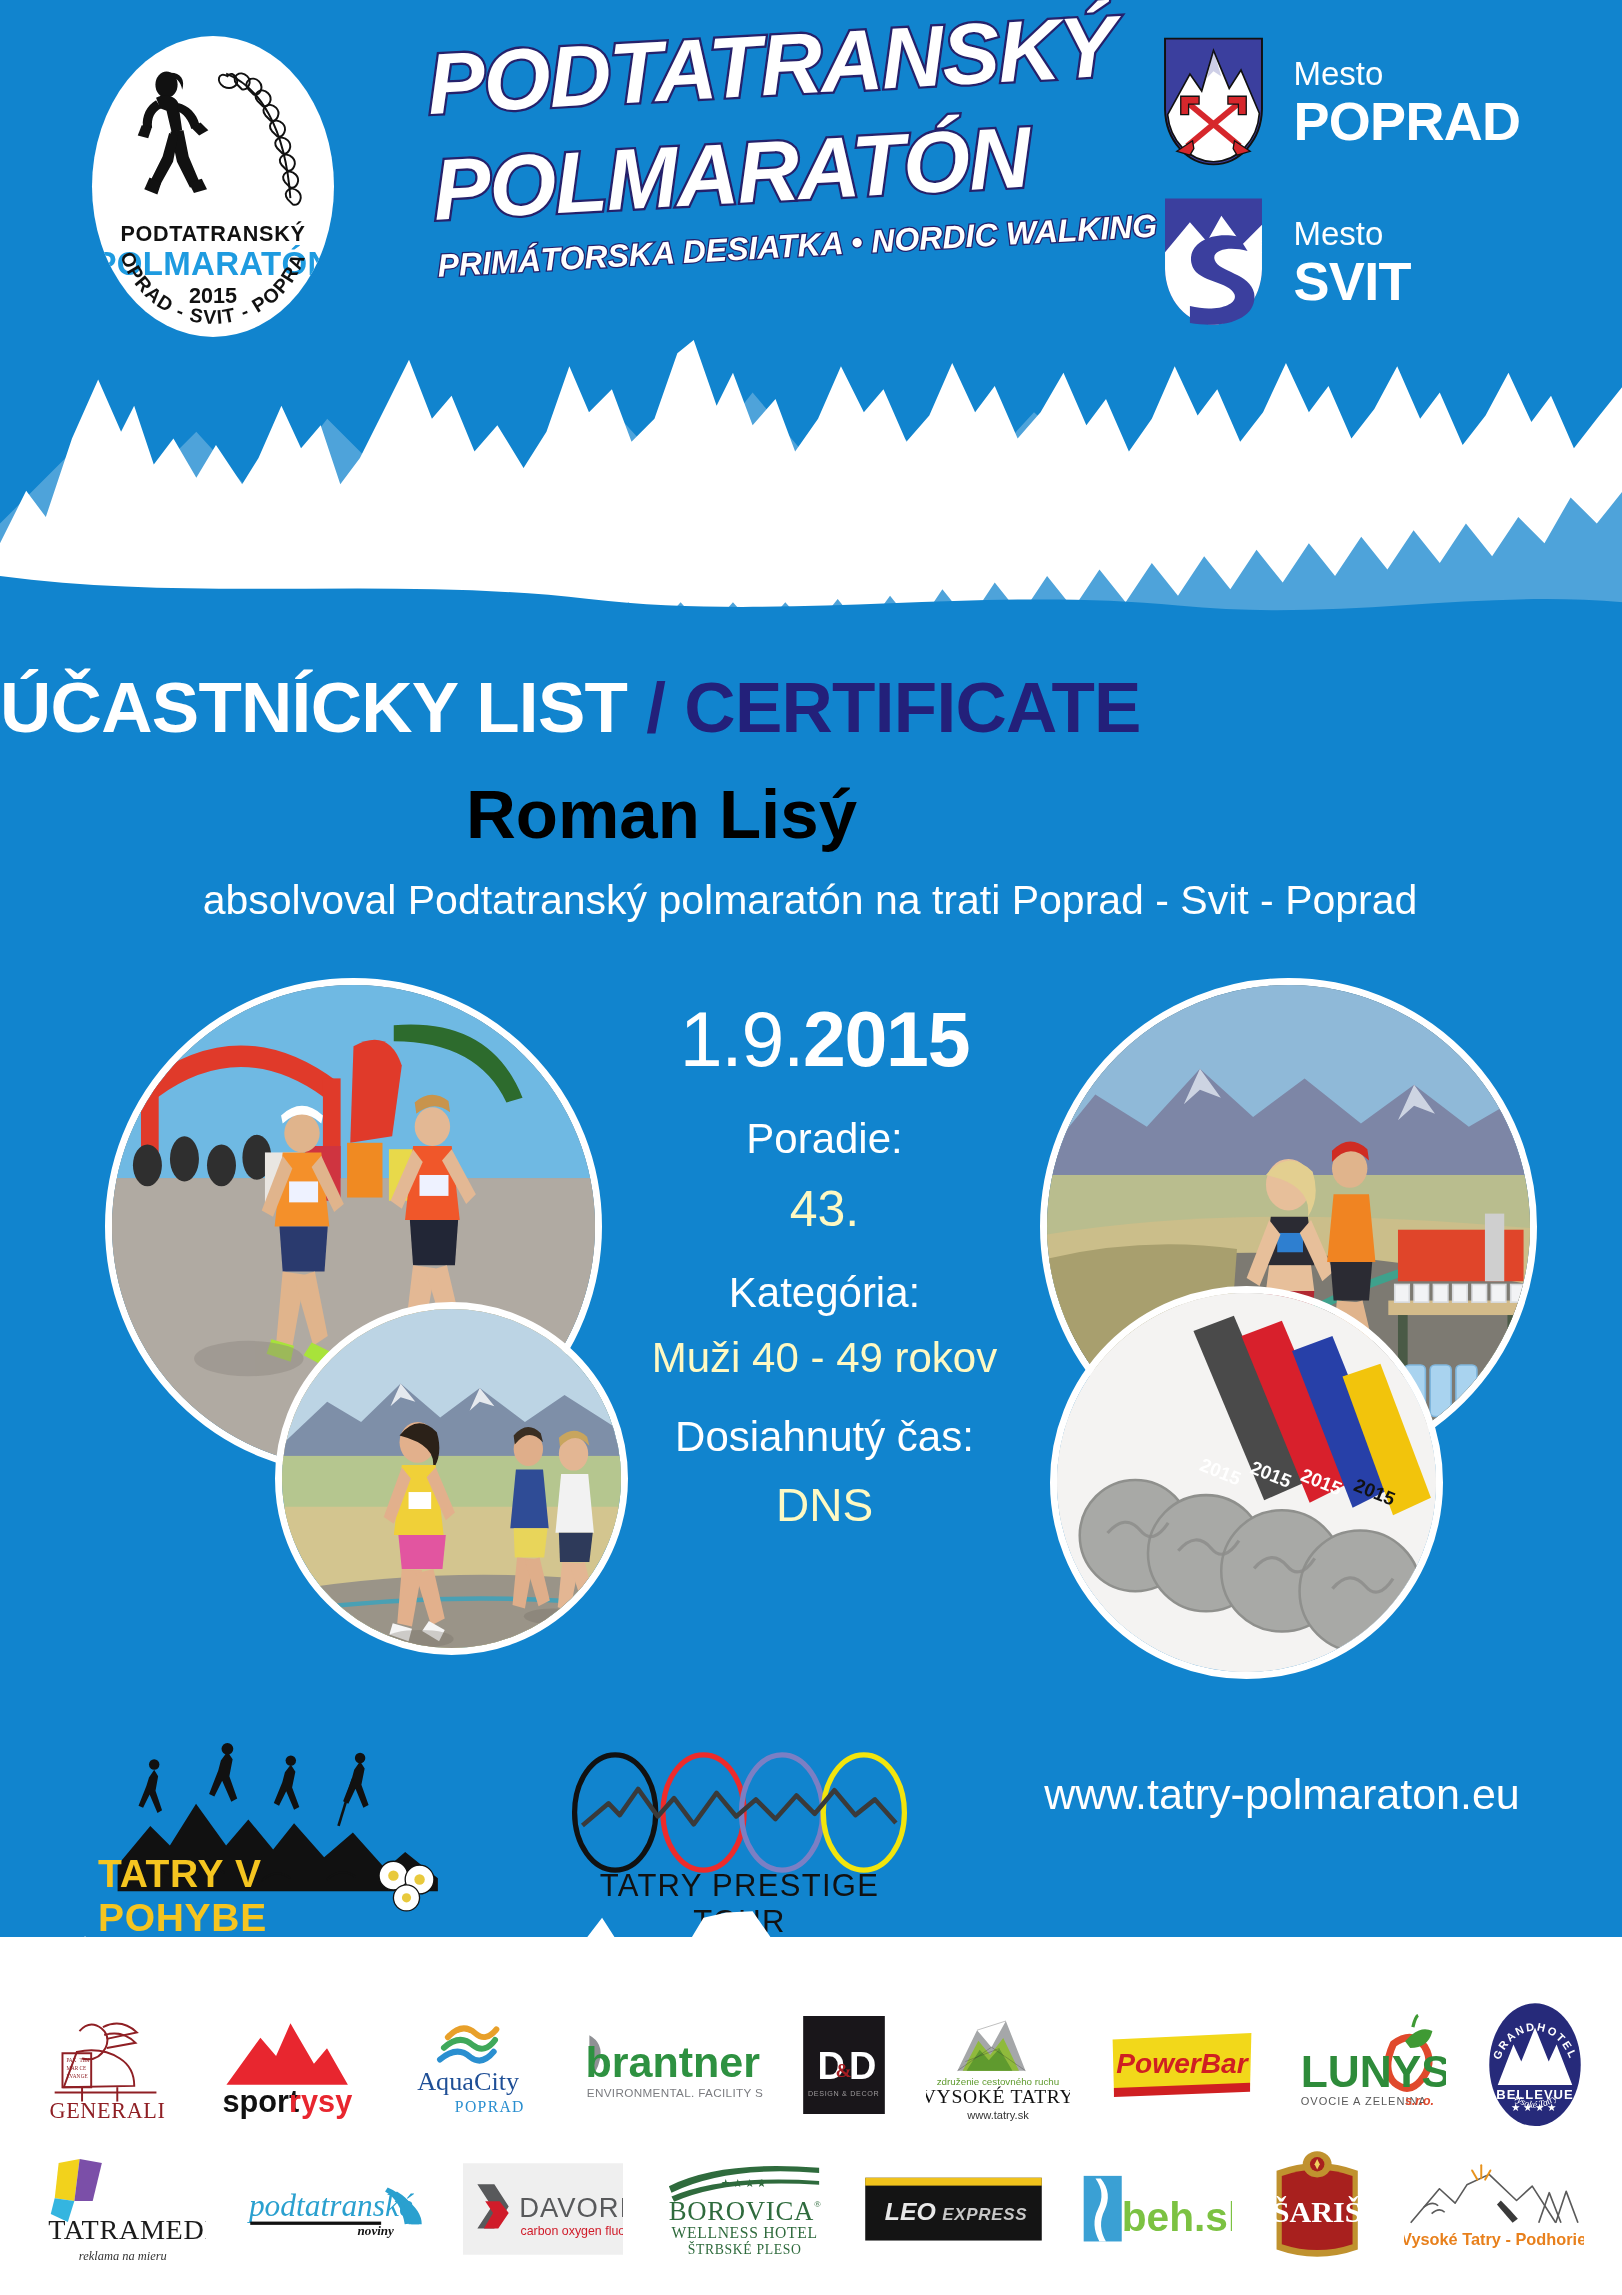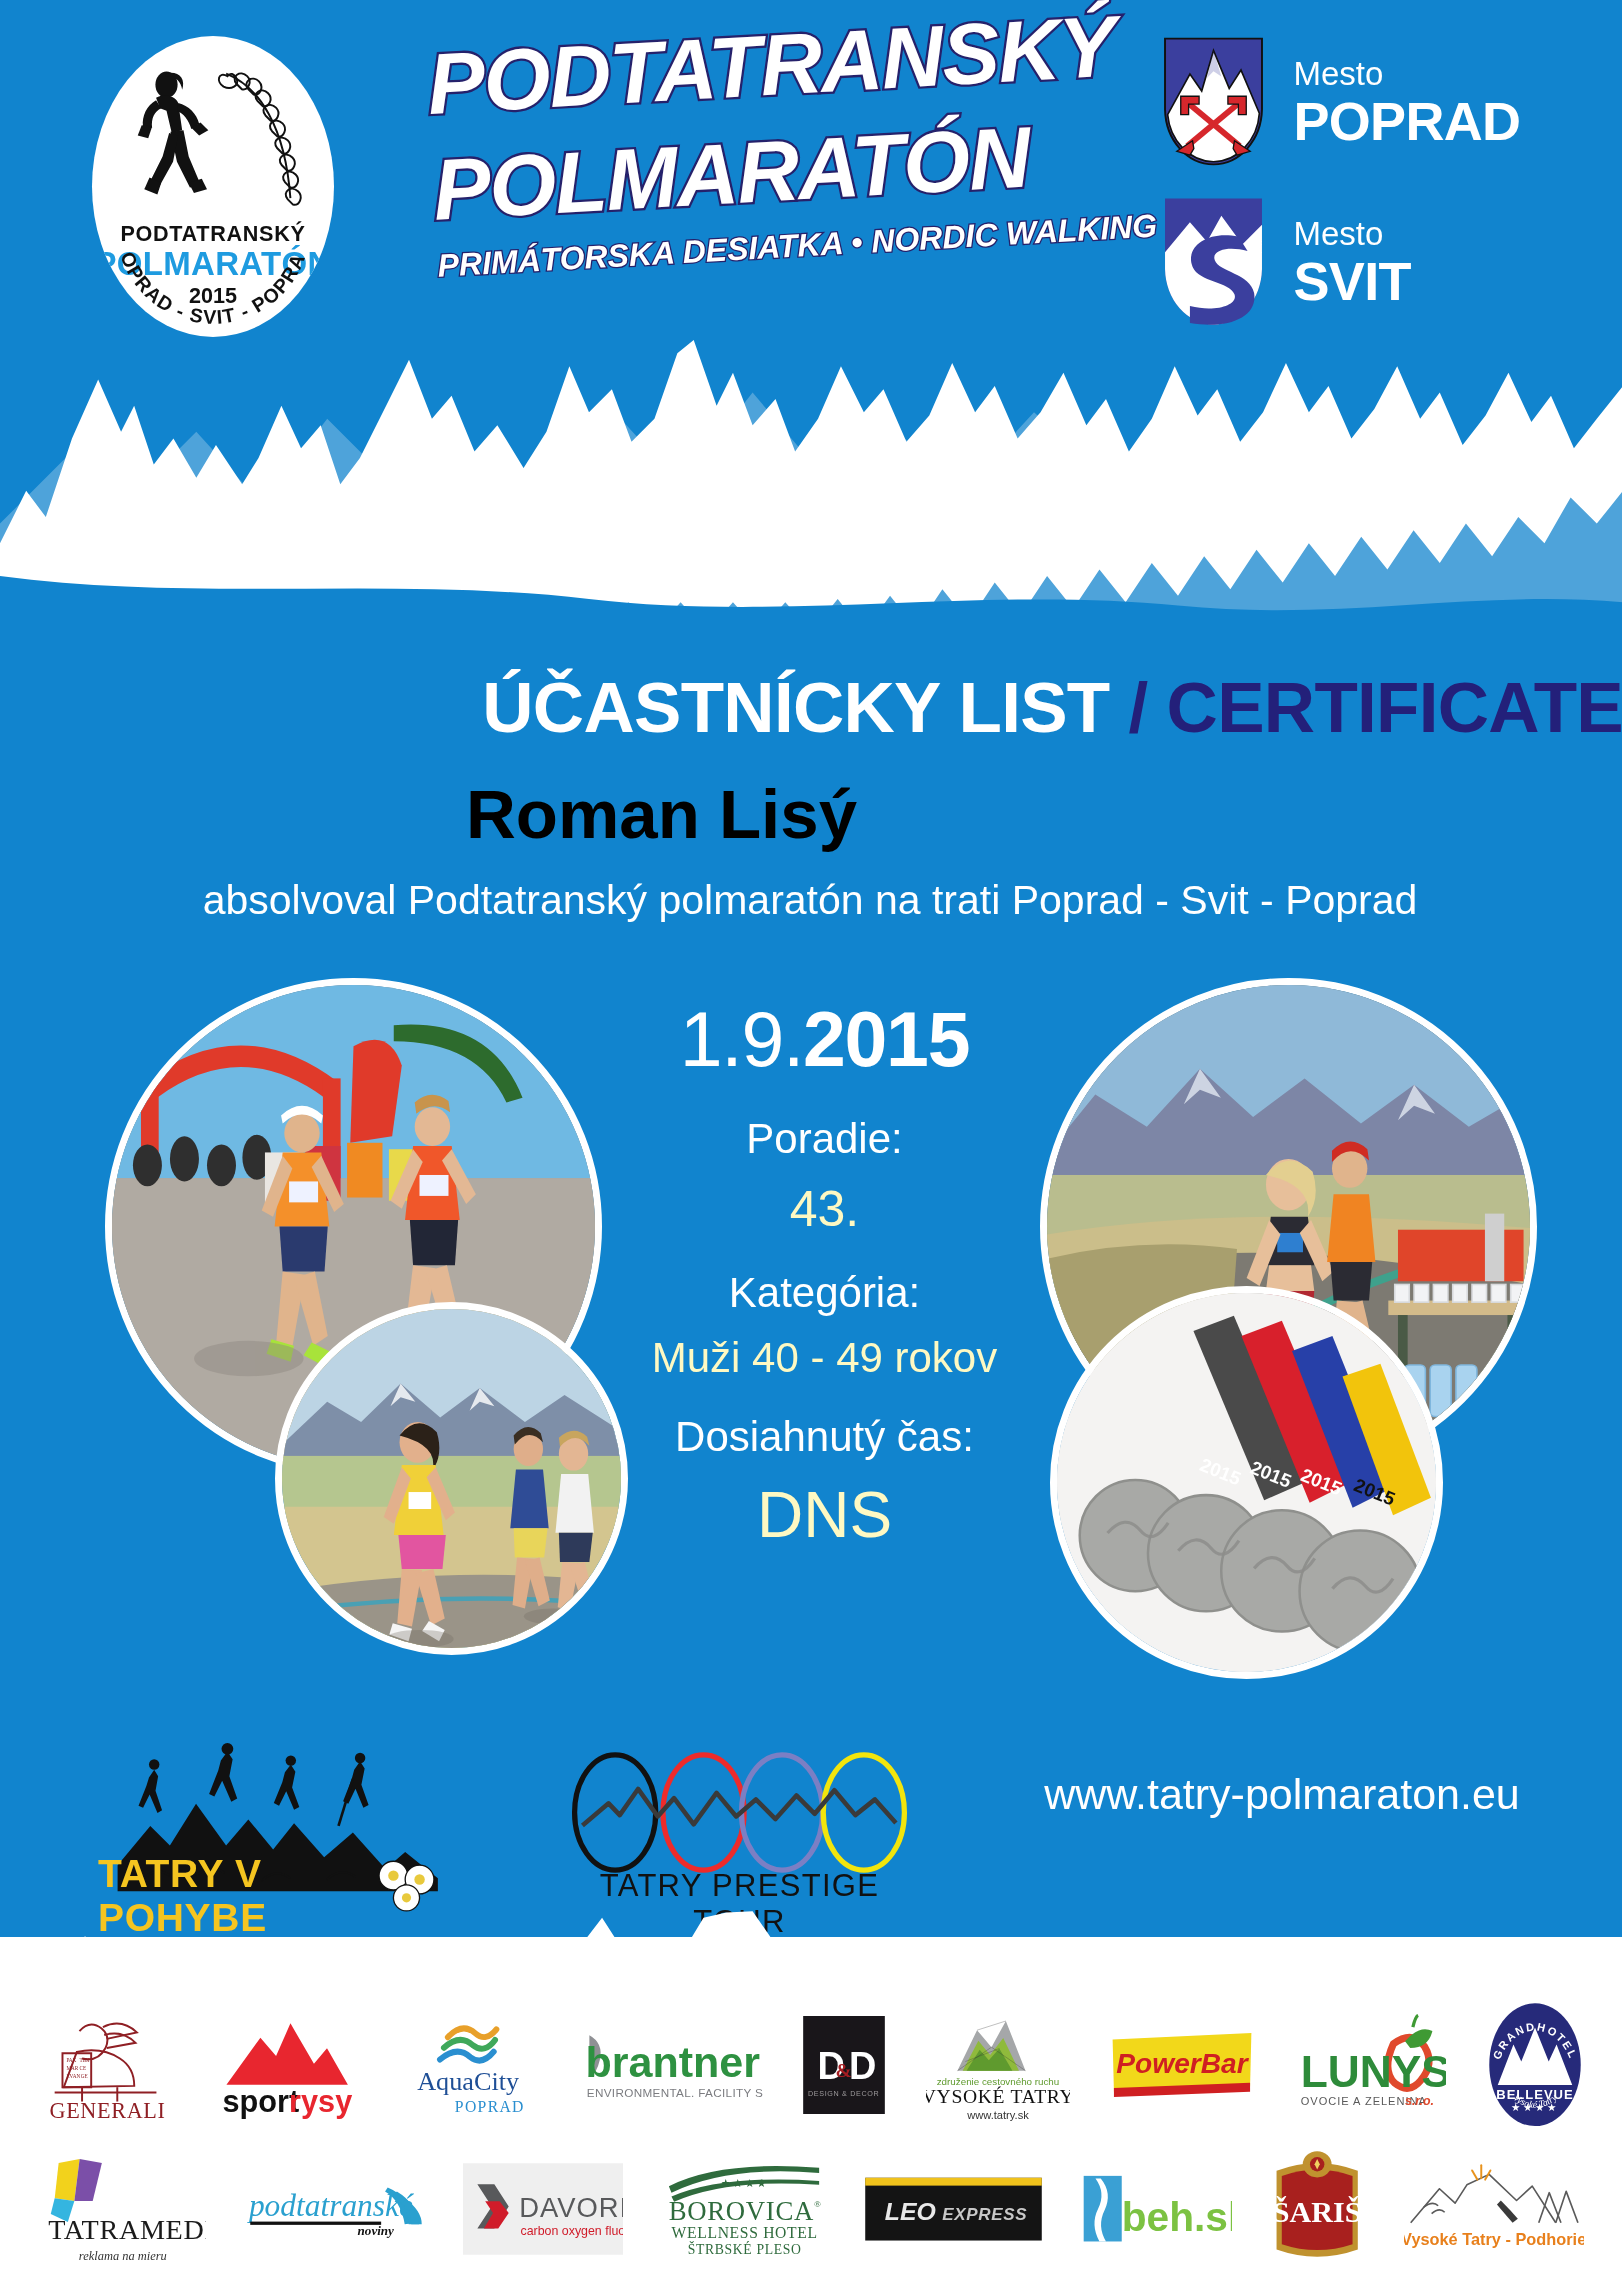--- a/index.html
+++ b/index.html
@@ -70,21 +70,21 @@
   #crest-svit-wrap{ position:absolute; left:1161px; top:196px; }
   .crest-row{ display:flex; align-items:center; gap:27.5px; }
   .crest-label-small{ font-size:33px; color:#fff; font-weight:400; line-height:38px; }
   .crest-label-big{ font-size:54px; color:#fff; font-weight:bold; line-height:56px; letter-spacing:-0.7px; }
 
   
   #mountains{ position:absolute; left:0; top:327px; width:1623px; height:308px; }
 
   
   #cert-heading{
-    position:absolute; left:0; top:667px; width:1623px; text-align:right;
+    position:absolute; left:0; top:667px; width:1623px; text-align:left;
     font-size:71px; font-weight:bold; letter-spacing:-0.7px; white-space:nowrap;
   }
   #cert-heading .sk{ color:#ffffff; }
   #cert-heading .en{ color:#23207a; }
 
   #participant-name{
     position:absolute; left:0; top:775px; width:1323px; text-align:center;
     font-size:69px; font-weight:bold; color:#000000;
   }
   #cert-sub{
@@ -101,21 +101,21 @@
   .photo canvas, .photo svg{ display:block; width:100%; height:100%; }
 
   
   #result-col{ position:absolute; left:576px; top:995px; width:497px; text-align:center; }
   #race-date{ font-size:77px; font-weight:400; color:#ffffff; letter-spacing:-1.3px; }
   #race-date .yr{ font-weight:bold; }
   .res-label{ font-size:42px; color:#ffffff; font-weight:400; margin-top:31px; }
   .res-value{ font-size:47px; color:#fef9c3; font-weight:400; margin-top:17px; }
   #rank-value{ font-size:50px; }
   #cat-value{ font-size:42px; }
-  #time-value{ font-size:64px;text-align:center; }
+  #time-value{ font-size:46px;text-align:center; }
 
   
   #tvp-logo{ position:absolute; left:98px; top:1741px; width:366px; height:183px; }
   #tvp-text{
     position:absolute; left:98px; top:1852px; width:308px;
     font-size:39px; font-weight:bold; color:#f5c520; letter-spacing:0.7px;
   }
   #tpt-logo{ position:absolute; left:553px; top:1747px; width:373px; height:131px; }
   #tpt-text{
     position:absolute; left:553px; top:1868px; width:373px; text-align:center;

